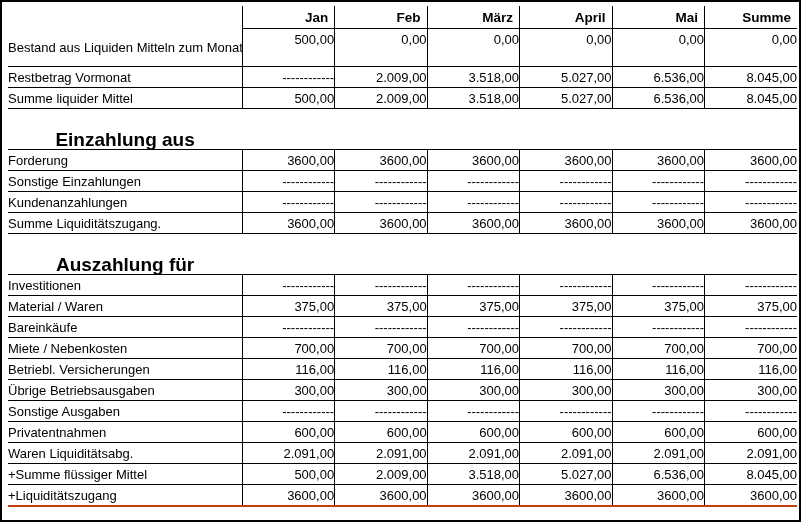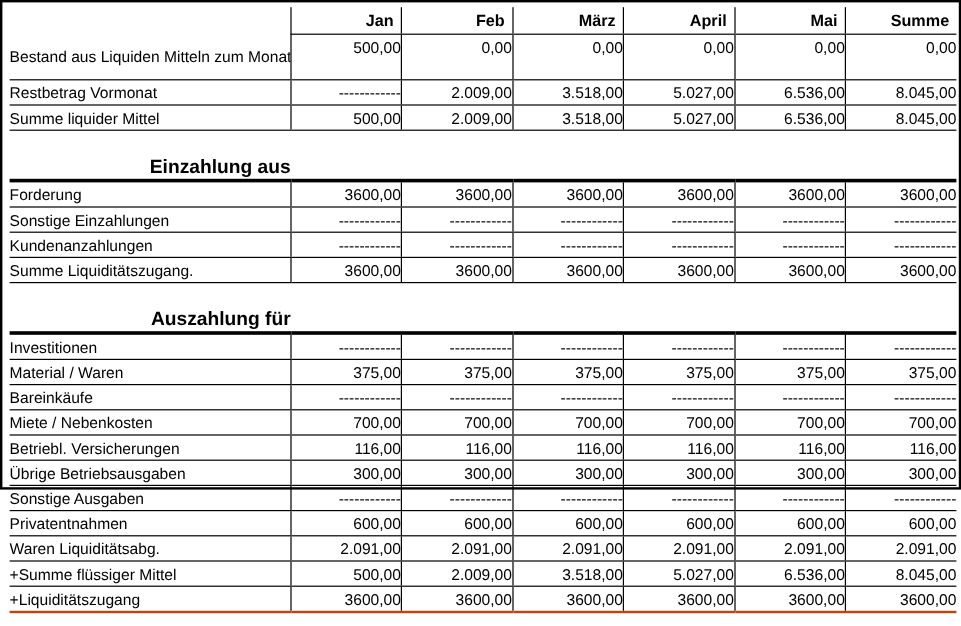--- a/index.html
+++ b/index.html
@@ -10,21 +10,21 @@
   body {
     width: 801px;
     height: 522px;
     font-family: "Liberation Sans", sans-serif;
     color: #000000;
     overflow: hidden;
   }
   #sheet {
     position: relative;
     width: 801px;
-    height: 408px;
+    height: 522px;
     box-sizing: border-box;
     border: 2px solid #000000;
     background: #ffffff;
     padding: 4px 6px 4px 6px;
   }
   table.liq {
     border-collapse: collapse;
     width: 789px;
     table-layout: fixed;
     font-size: 13px;
@@ -65,39 +65,39 @@
     text-align: right;
     padding-right: 6px;
     border-bottom: 1px solid #000000;
     border-left: 1px solid #000000;
     white-space: nowrap;
   }
   tr.bold td { font-weight: normal; }
   tr.bold td.lbl { letter-spacing: 0px; }
   
   td.section {
-    text-align: right;
+    text-align: center;
     padding-left: 2px;
     font-weight: bold;
-    font-size: 16px;
+    font-size: 19px;
     border: none;
     height: 24px;
     vertical-align: bottom;
   }
   td.blank {
     border: none;
     height: 24px;
   }
   td.spacer {
     border: none;
     height: 9px;
   }
   td.dash { color: #000000; }
   
-  tr.topline td { border-top: 3px solid #000000; }
+  tr.topline td { border-top: 1px solid #000000; }
   
   .justify2 {
     display: block;
     text-align: justify;
     text-align-last: justify;
     line-height: 17px;
     padding-right: 4px;
   }
   tr.tall td { height: 36px; }
   tr.tall td.num { vertical-align: top; padding-top: 1px; }

